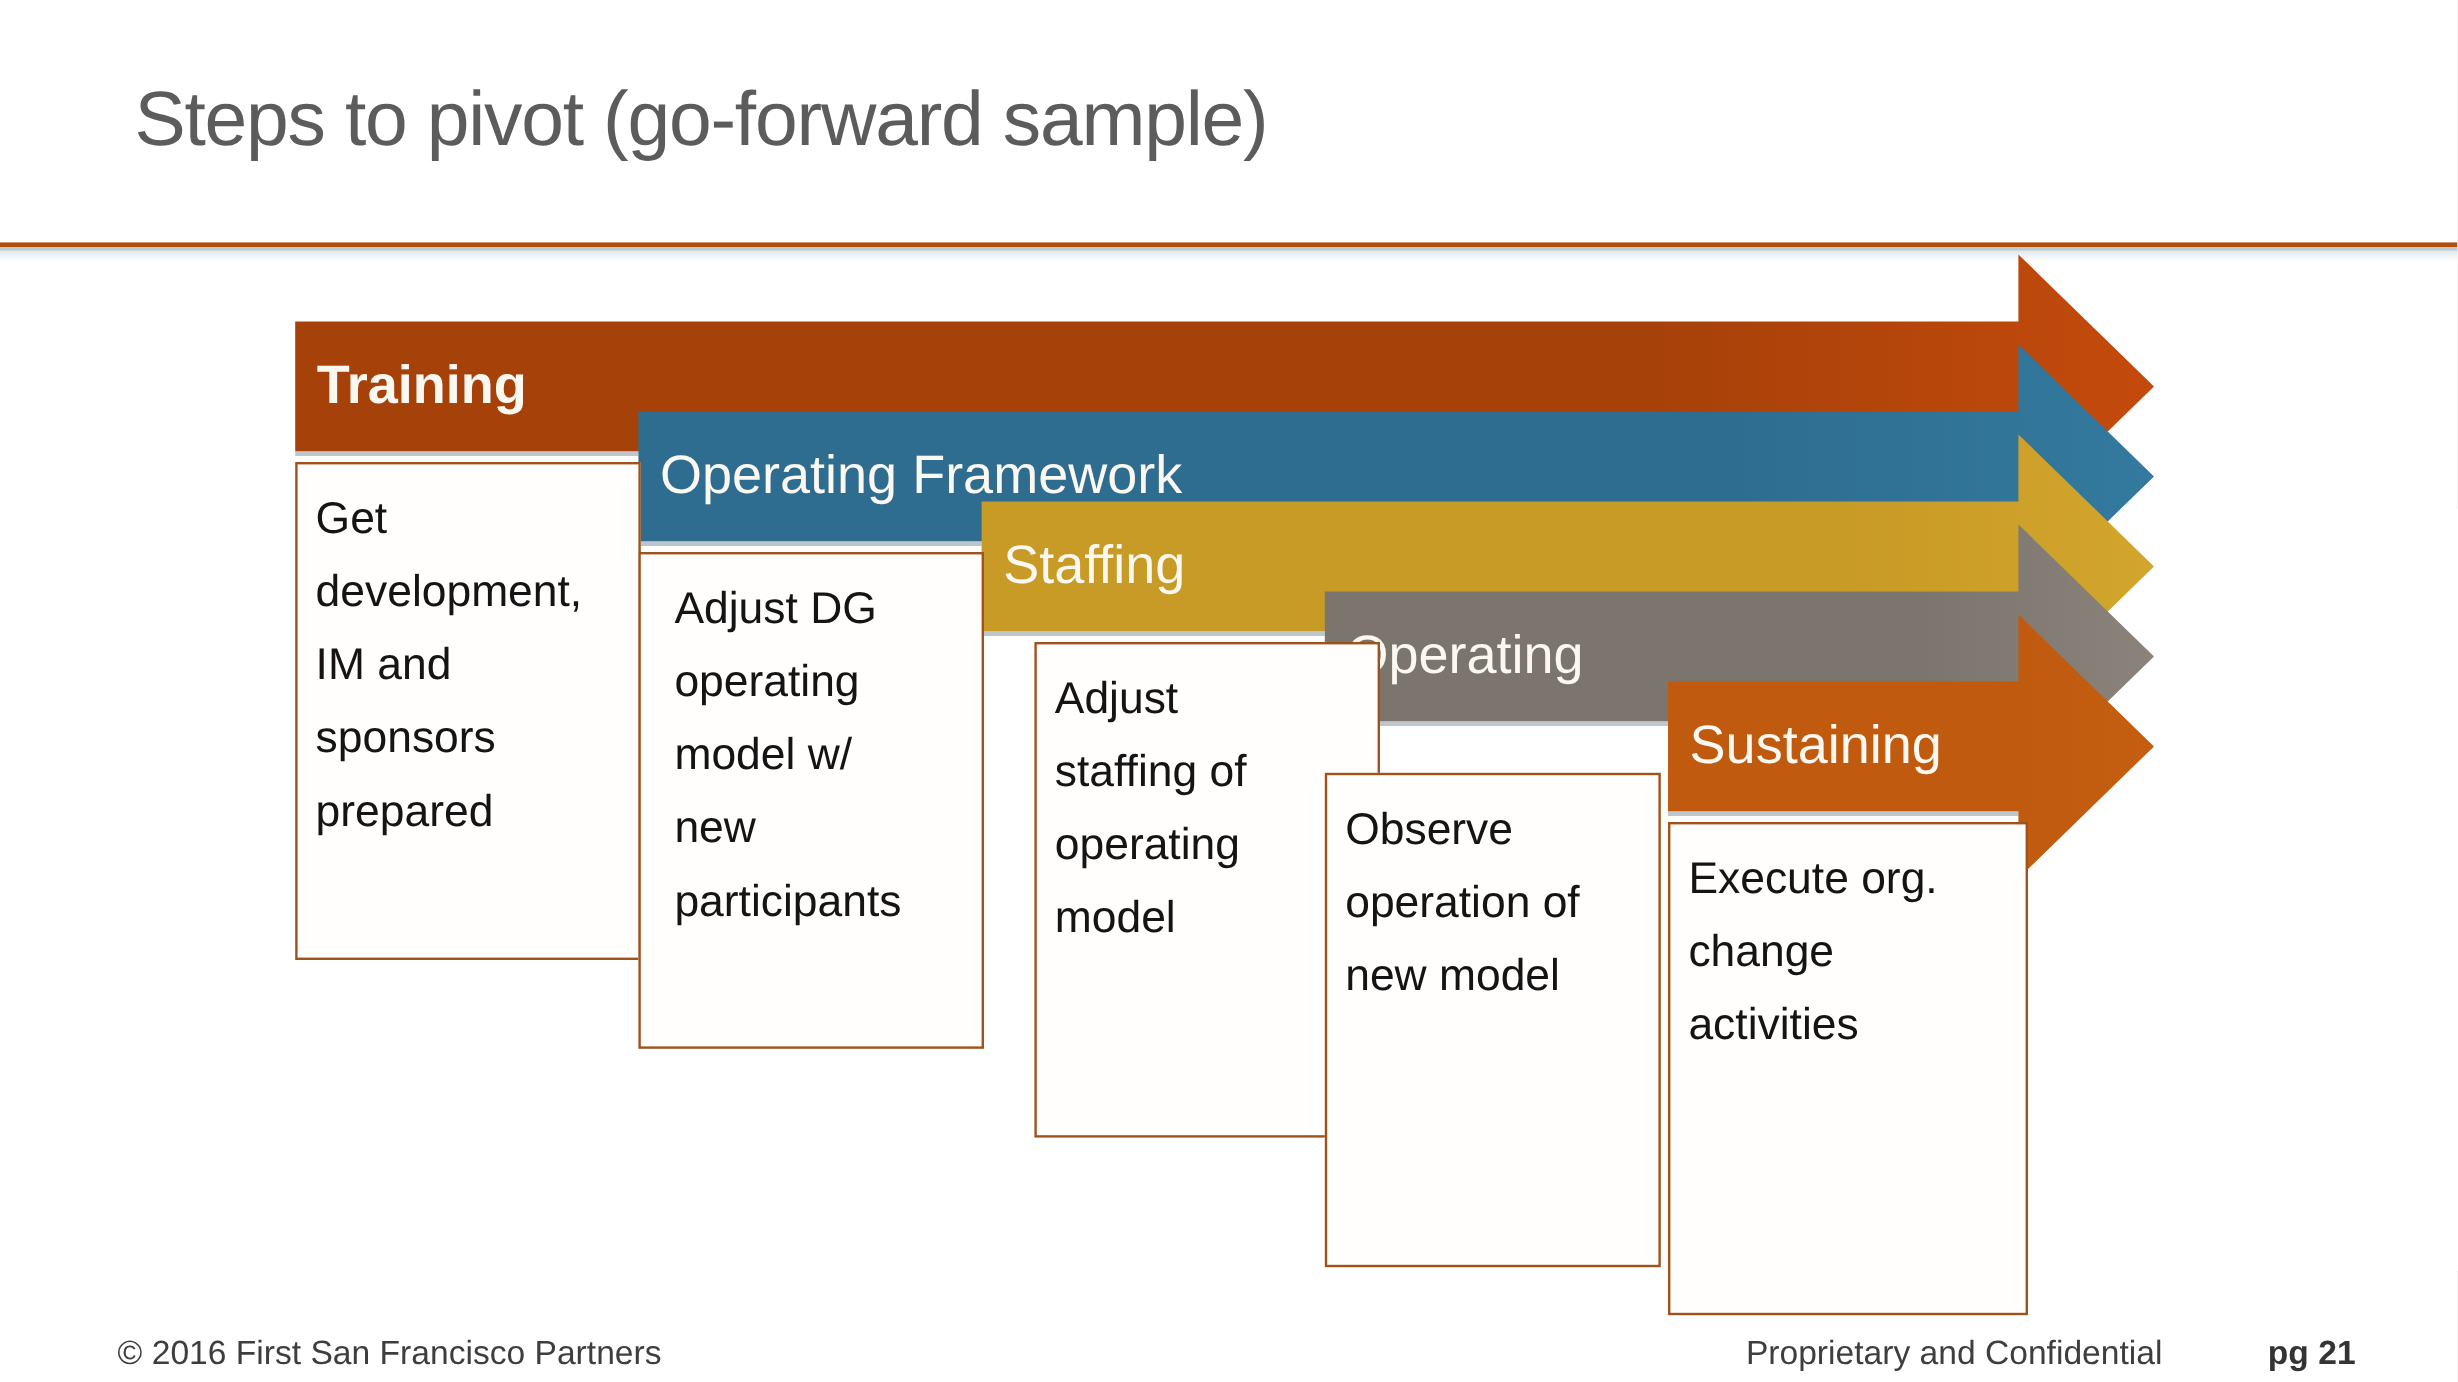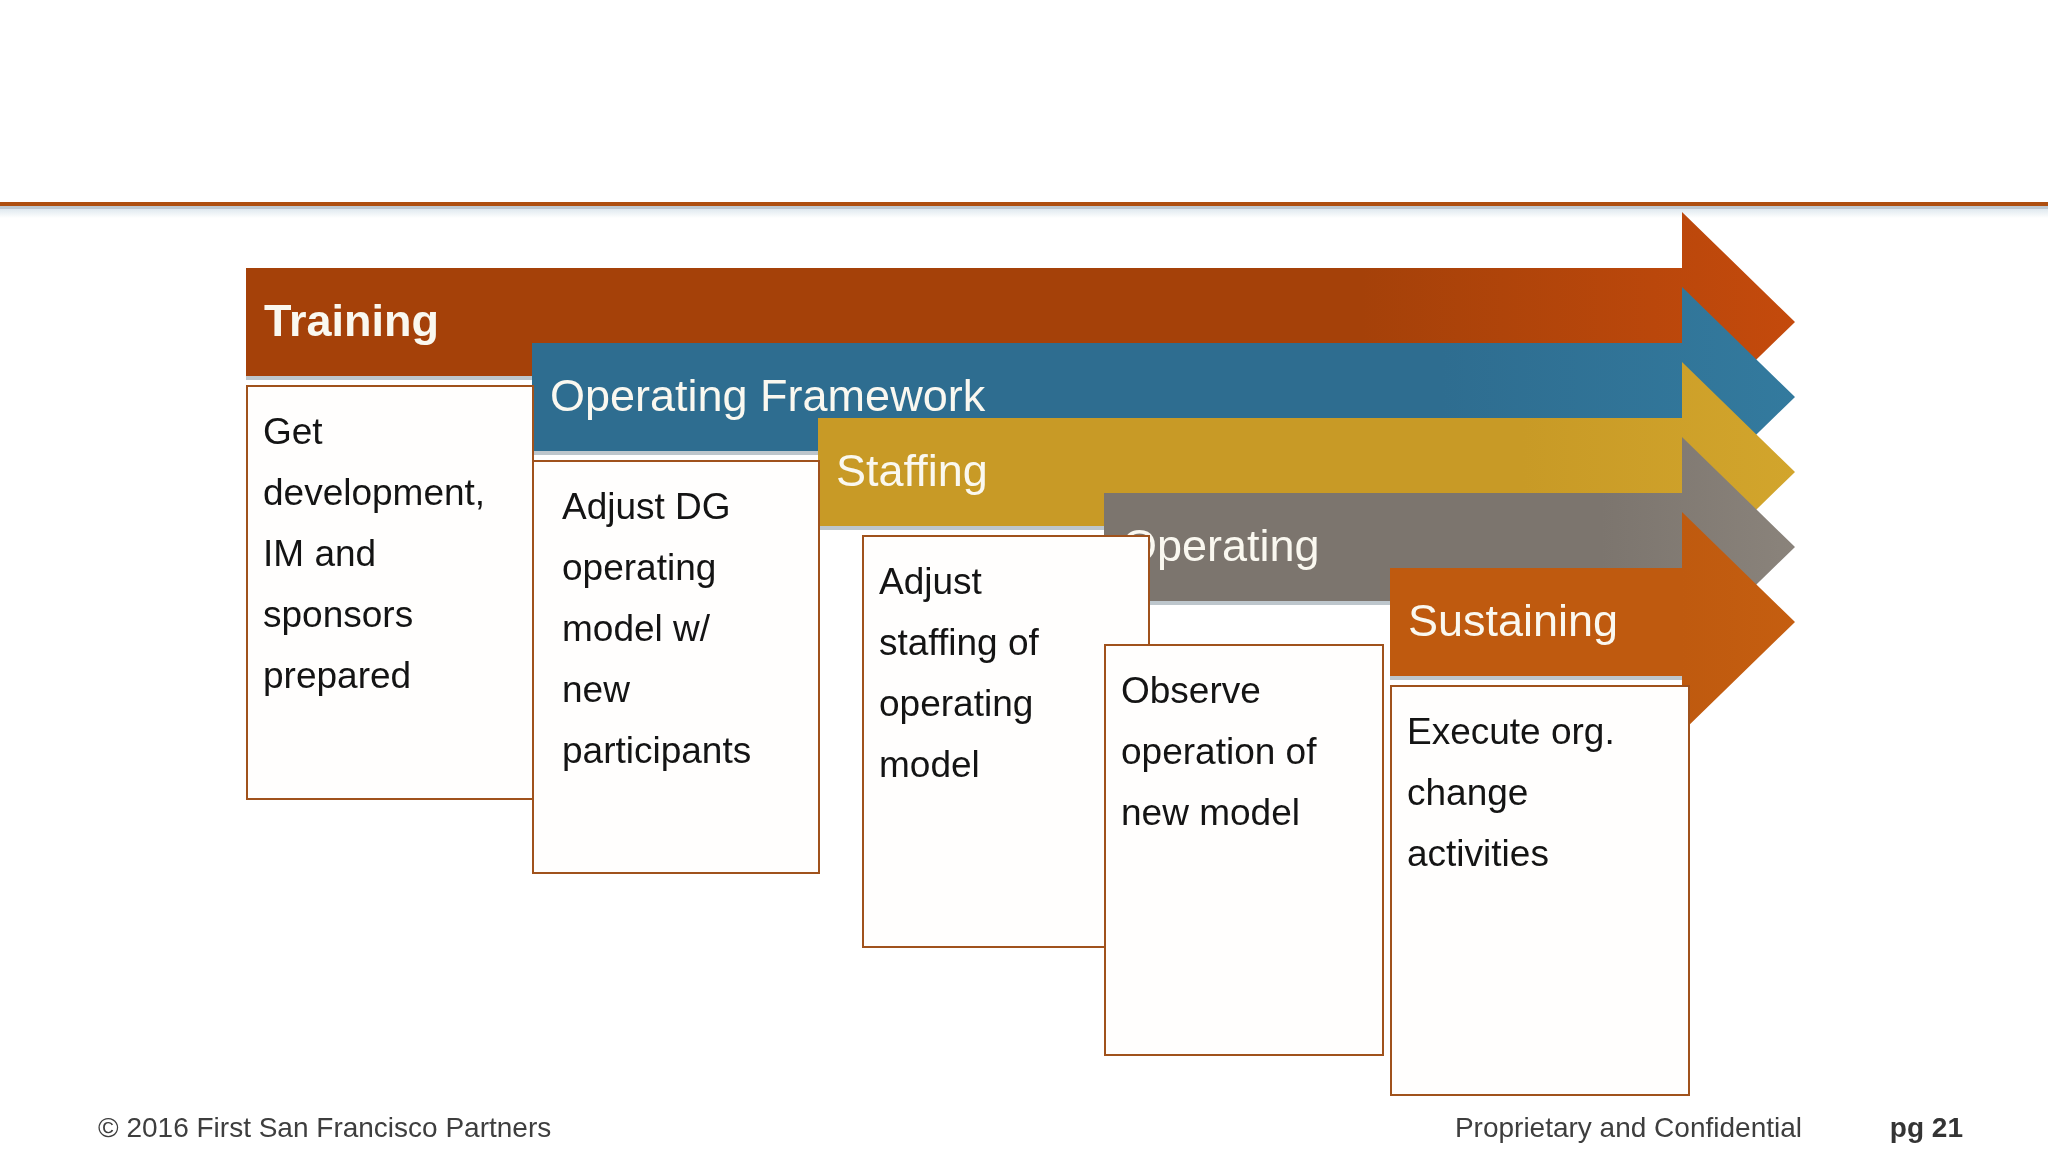--- a/index.html
+++ b/index.html
@@ -33,20 +33,21 @@
   .footer-copyright{left:98px;}
   .footer-website{left:50%;transform:translateX(-50%);}
   .footer-confidential{right:246px;}
   .footer-page{right:85px;font-weight:bold;color:#343434;text-align:center;}
 </style>
 </head>
 <body>
 
 <div class="slide">
 
+  <div class="page-title">Steps to pivot (go-forward sample)</div>
 
   <div class="divider divider-line"></div>
   <div class="divider divider-shadow"></div>
   <div class="divider divider-fade"></div>
 
   <svg id="arrow-layer" width="2048" height="1152" viewBox="0 0 2048 1152">
     <defs id="grad-defs">
         <linearGradient id="grad-0" x1="0" y1="0" x2="1" y2="0">
           <stop offset="0" stop-color="#a54109"></stop>
           <stop offset="0.72" stop-color="#a54109"></stop>

